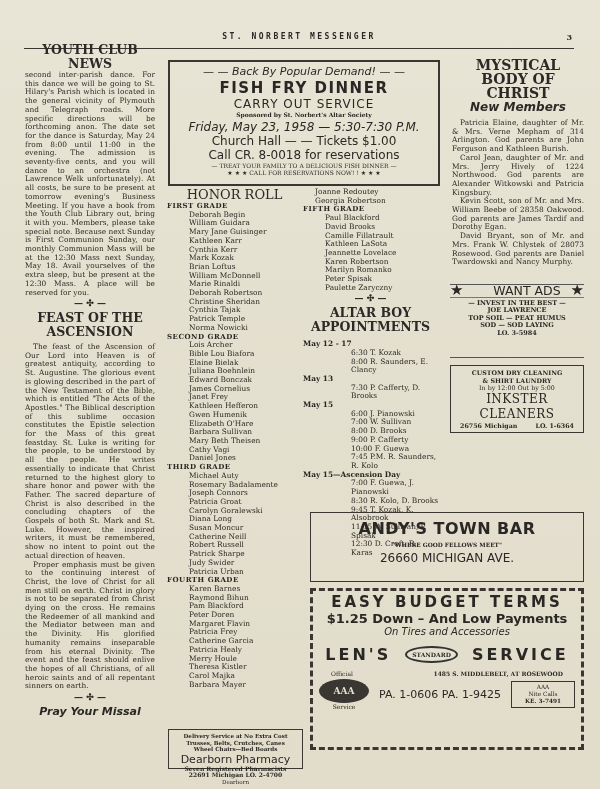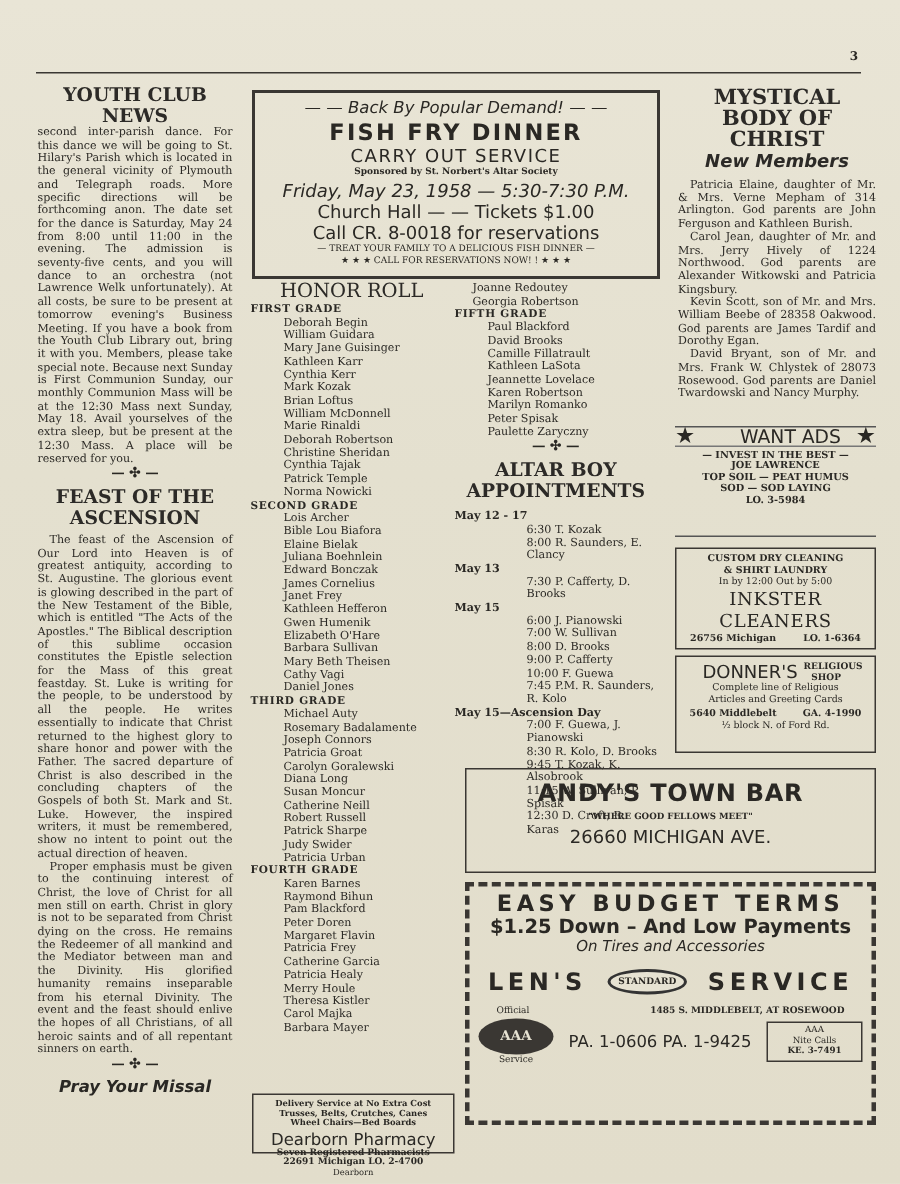--- a/index.html
+++ b/index.html
@@ -32,24 +32,25 @@
   .altar .date{font-weight:bold;}
   .altar .line{padding-left:8px;margin-left:40px;}
   .box{position:absolute;border:1.5px solid #3a3733;box-sizing:border-box;text-align:center;}
   .sans{font-family:"DejaVu Sans",sans-serif;}
 </style>
 </head>
 <body>
 
 <div class="page">
   <div class="masthead">
+    <div class="title">ST. NORBERT MESSENGER</div>
     <div class="pno">3</div>
   </div>
 
-  <div class="col body-text" style="left:25px;top:56px;width:130px;">
+  <div class="col body-text" style="left:25px;top:43px;width:130px;">
     <h2 class="hd" style="font-size:12.5px;">YOUTH CLUB NEWS</h2>
     <p style="text-indent:0">second inter-parish dance. For this dance we will be going to St. Hilary's Parish which is located in the general vicinity of Plymouth and Telegraph roads. More specific directions will be forthcoming anon. The date set for the dance is Saturday, May 24 from 8:00 until 11:00 in the evening. The admission is seventy-five cents, and you will dance to an orchestra (not Lawrence Welk unfortunately). At all costs, be sure to be present at tomorrow evening's Business Meeting. If you have a book from the Youth Club Library out, bring it with you. Members, please take special note. Because next Sunday is First Communion Sunday, our monthly Communion Mass will be at the 12:30 Mass next Sunday, May 18. Avail yourselves of the extra sleep, but be present at the 12:30 Mass. A place will be reserved for you.</p>
     <div class="sep">— ✣ —</div>
     <h2 class="hd" style="font-size:12.5px;">FEAST OF THE ASCENSION</h2>
     <p style="margin-top:4px">The feast of the Ascension of Our Lord into Heaven is of greatest antiquity, according to St. Augustine. The glorious event is glowing described in the part of the New Testament of the Bible, which is entitled "The Acts of the Apostles." The Biblical description of this sublime occasion constitutes the Epistle selection for the Mass of this great feastday. St. Luke is writing for the people, to be understood by all the people. He writes essentially to indicate that Christ returned to the highest glory to share honor and power with the Father. The sacred departure of Christ is also described in the concluding chapters of the Gospels of both St. Mark and St. Luke. However, the inspired writers, it must be remembered, show no intent to point out the actual direction of heaven.</p>
     <p>Proper emphasis must be given to the continuing interest of Christ, the love of Christ for all men still on earth. Christ in glory is not to be separated from Christ dying on the cross. He remains the Redeemer of all mankind and the Mediator between man and the Divinity. His glorified humanity remains inseparable from his eternal Divinity. The event and the feast should enlive the hopes of all Christians, of all heroic saints and of all repentant sinners on earth.</p>
     <div class="sep">— ✣ —</div>
     <div style="text-align:center;font-family:'DejaVu Sans',sans-serif;font-style:italic;font-weight:bold;font-size:11px;margin-top:6px;">Pray Your Missal</div>
   </div>
 
@@ -205,33 +206,20 @@
     <div style="font-weight:bold">CUSTOM DRY CLEANING</div>
     <div style="font-weight:bold">&amp; SHIRT LAUNDRY</div>
     <div>In by 12:00 Out by 5:00</div>
     <div style="font-size:12px;line-height:15px;letter-spacing:0.5px;">INKSTER CLEANERS</div>
     <div style="display:flex;justify-content:space-around;font-weight:bold;">
       <span>26756 Michigan</span>
       <span>LO. 1-6364</span>
     </div>
   </div>
 
-  <div class="box" style="left:450px;top:437px;width:134px;height:65px;font-size:6.3px;line-height:7.5px;padding-top:4px;">
-    <div style="display:flex;justify-content:center;align-items:center;gap:4px;">
-      <span class="sans" style="font-size:12px;">DONNER'S</span>
-      <span style="font-weight:bold;font-size:6px;width:30px;line-height:6.5px;">RELIGIOUS SHOP</span>
-    </div>
-    <div>Complete line of Religious</div>
-    <div>Articles and Greeting Cards</div>
-    <div style="display:flex;justify-content:space-around;font-weight:bold;margin-top:2px;">
-      <span>5640 Middlebelt</span>
-      <span>GA. 4-1990</span>
-    </div>
-    <div>½ block N. of Ford Rd.</div>
-  </div>
 
   <div class="box" style="left:310px;top:512px;width:274px;height:70px;padding-top:6px;">
     <div style="font-family:'DejaVu Sans',sans-serif;font-weight:bold;font-size:16px;line-height:20px;letter-spacing:0.5px;">ANDY'S TOWN BAR</div>
     <div style="font-weight:bold;font-size:5.8px;margin-top:3px;">"WHERE GOOD FELLOWS MEET"</div>
     <div class="sans" style="font-size:12px;margin-top:3px;">26660 MICHIGAN AVE.</div>
   </div>
 
   <div class="box" style="left:310px;top:588px;width:274px;height:162px;border-width:3px;border-style:dashed;border-color:#3a3733;">
     <div class="sans" style="font-weight:bold;font-size:15px;letter-spacing:3px;margin-top:2px;">EASY BUDGET TERMS</div>
     <div class="sans" style="font-weight:bold;font-size:13px;">$1.25 Down – And Low Payments</div>

